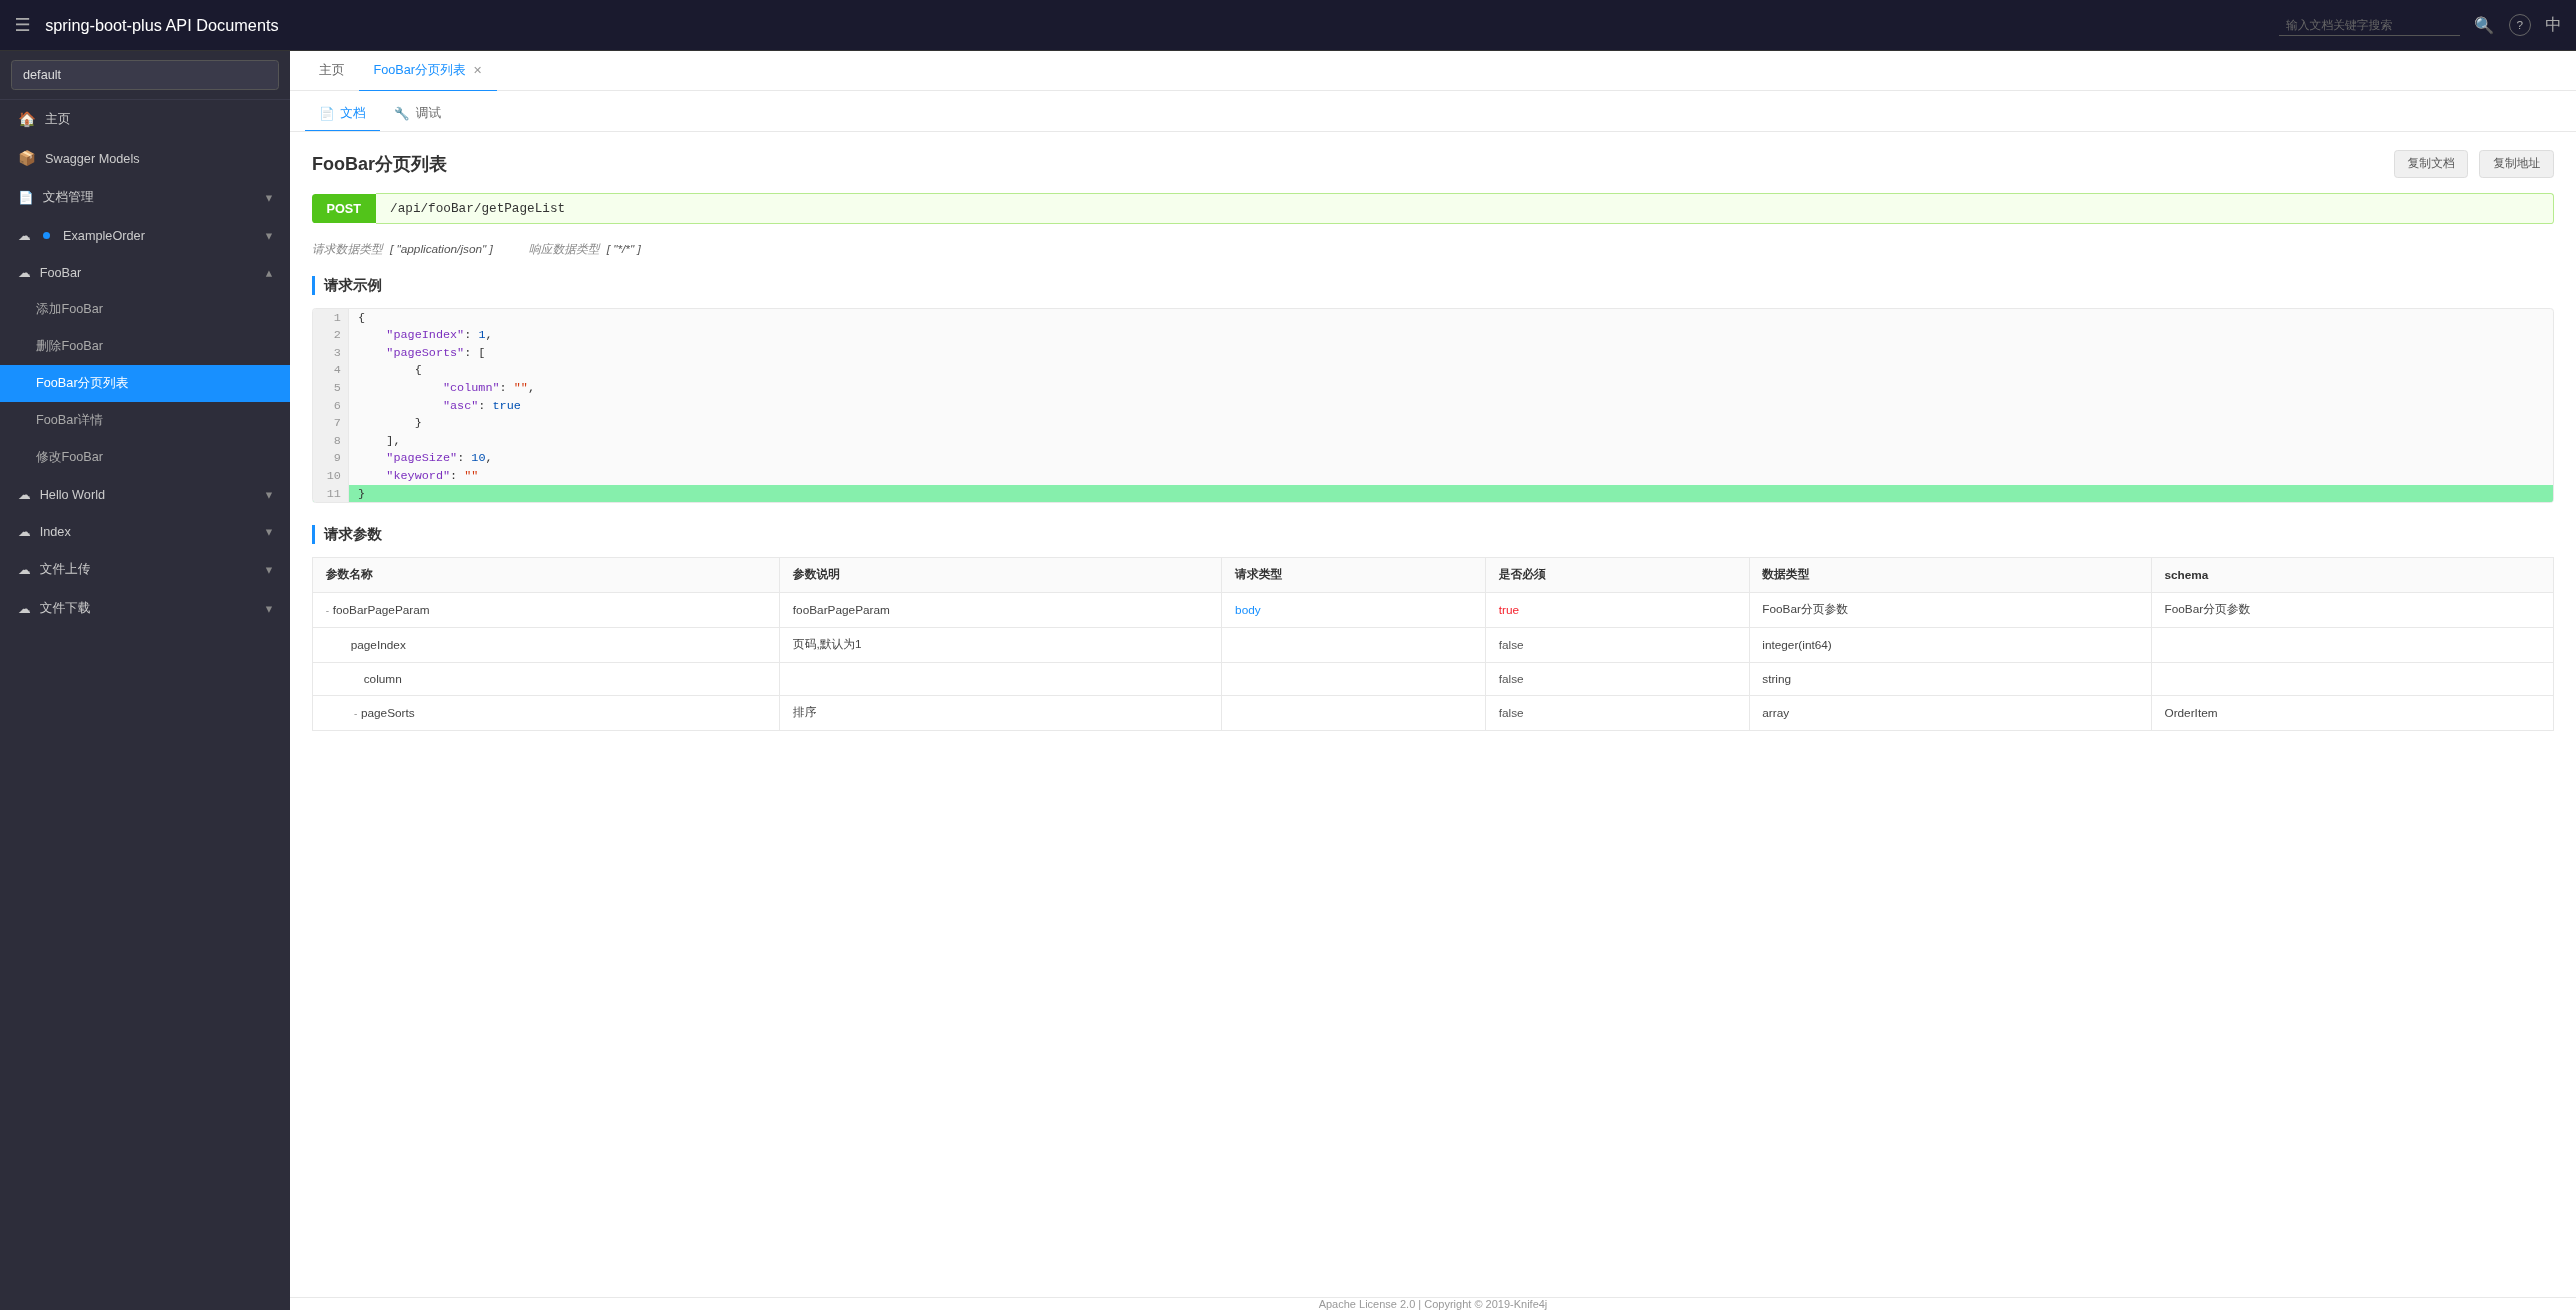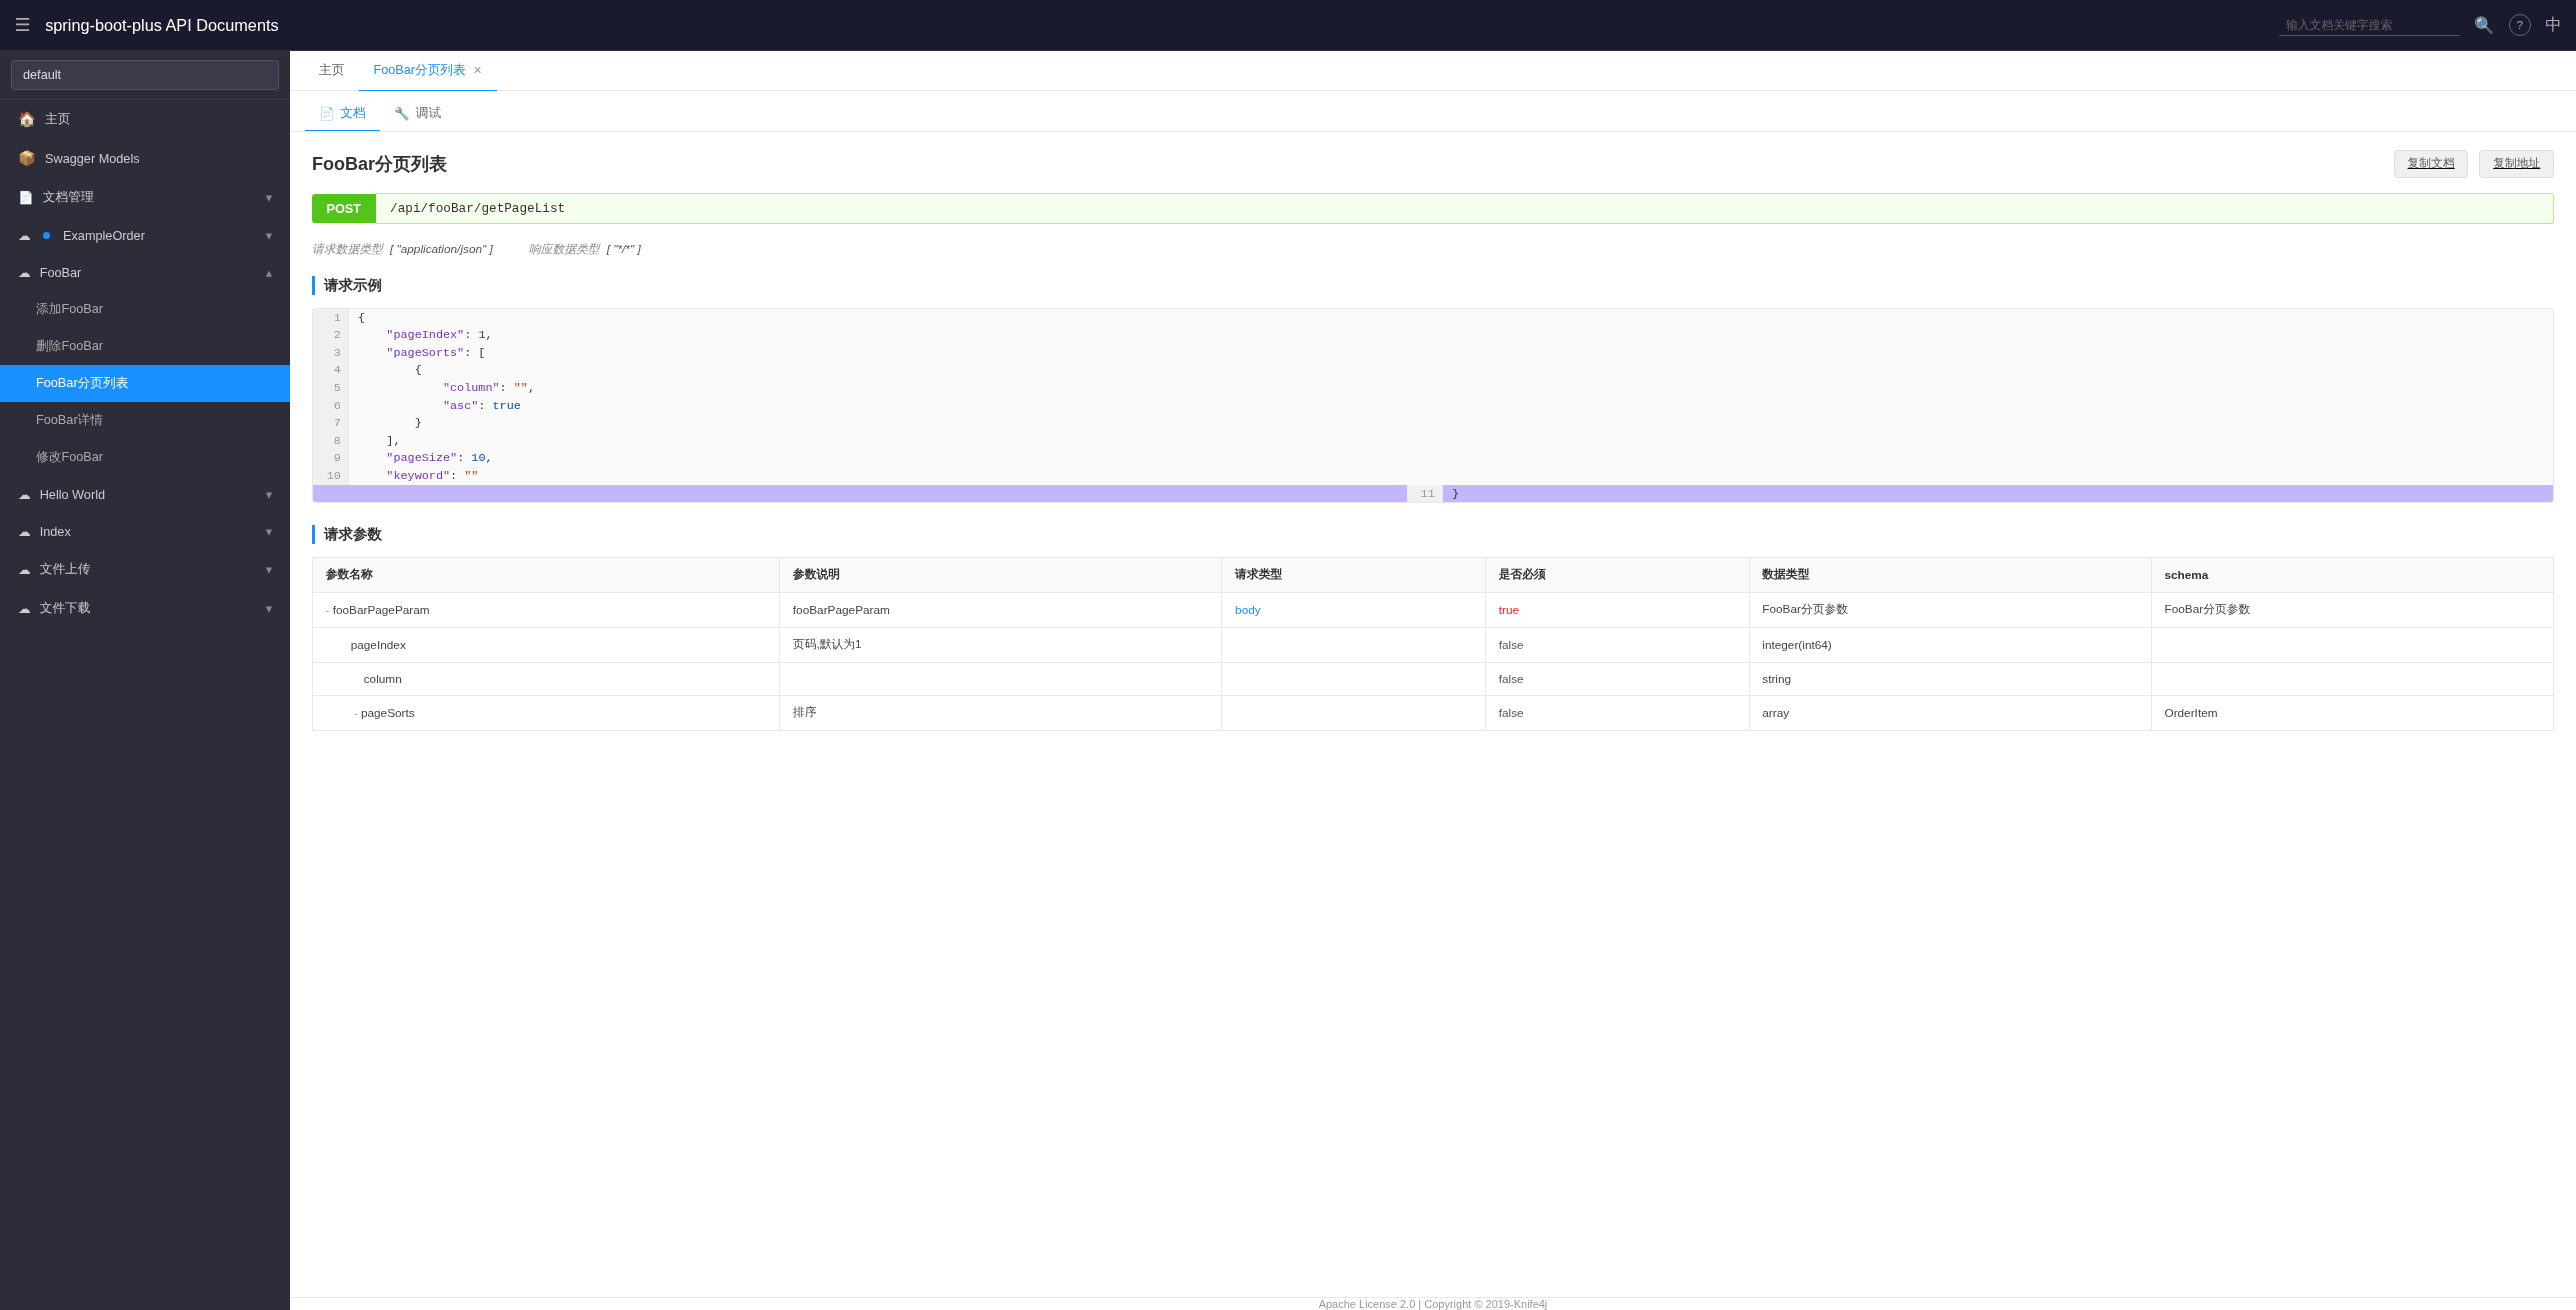--- a/index.html
+++ b/index.html
@@ -76,21 +76,21 @@
     .sub-tab {
       display: flex; align-items: center; gap: 5.4px; padding: 7.2px 14.5px;
       border-bottom: 1.8px solid transparent; cursor: pointer; font-size: 12.7px; color: #666;
     }
     .sub-tab.active { color: #1890ff; border-bottom-color: #1890ff; }
 
     
     .api-details { padding: 18px 22px; }
     .api-header { display: flex; justify-content: space-between; align-items: center; margin-bottom: 14.5px; }
     .api-title { font-size: 18px; font-weight: 600; color: #333; }
-    .api-actions { display: flex; gap: 11px; text-decoration: underline; }
+    .api-actions { display: flex; gap: 11px; }
     .api-action-btn {
       background: #f0f0f0; border: 0.9px solid #ddd; padding: 5.4px 12.7px;
       border-radius: 3.6px; cursor: pointer; font-size: 11.8px; color: #555;
     }
 
     
     .method-path { display: flex; align-items: center; gap: 0; margin-bottom: 18px; }
     .method-badge {
       background: #52c41a; color: #fff; padding: 7.2px 14.5px;
       font-weight: 700; font-size: 12.7px; border-radius: 3.6px 0 0 3.6px;
@@ -124,21 +124,21 @@
       width: 36px; text-align: right; padding: 1.8px 7.2px 1.8px 0;
       color: #999; user-select: none; border-right: 0.9px solid #e8e8e8;
       background: #f0f0f0; flex-shrink: 0;
     }
     .line-content { padding: 1.8px 0 1.8px 9px; }
     .line-content .key { color: #7b2fbe; }
     .line-content .str { color: #d4380d; }
     .line-content .num { color: #0050b3; }
     .line-content .bool { color: #0050b3; }
     .line-content .punct { color: #333; }
-    .line-active { background: #c4b5fd; justify-content: center; }
+    .line-active { background: #86efac; }
 
     
     .params-table { width: 100%; border-collapse: collapse; font-size: 11.8px; }
     .params-table th {
       background: #fafafa; border: 0.9px solid #e8e8e8; padding: 9px 12.7px;
       text-align: left; font-weight: 700; color: #333;
     }
     .params-table td { border: 0.9px solid #e8e8e8; padding: 9px 12.7px; color: #444; }
     .tag-body { color: #1890ff; }
     .tag-true { color: #f5222d; }

